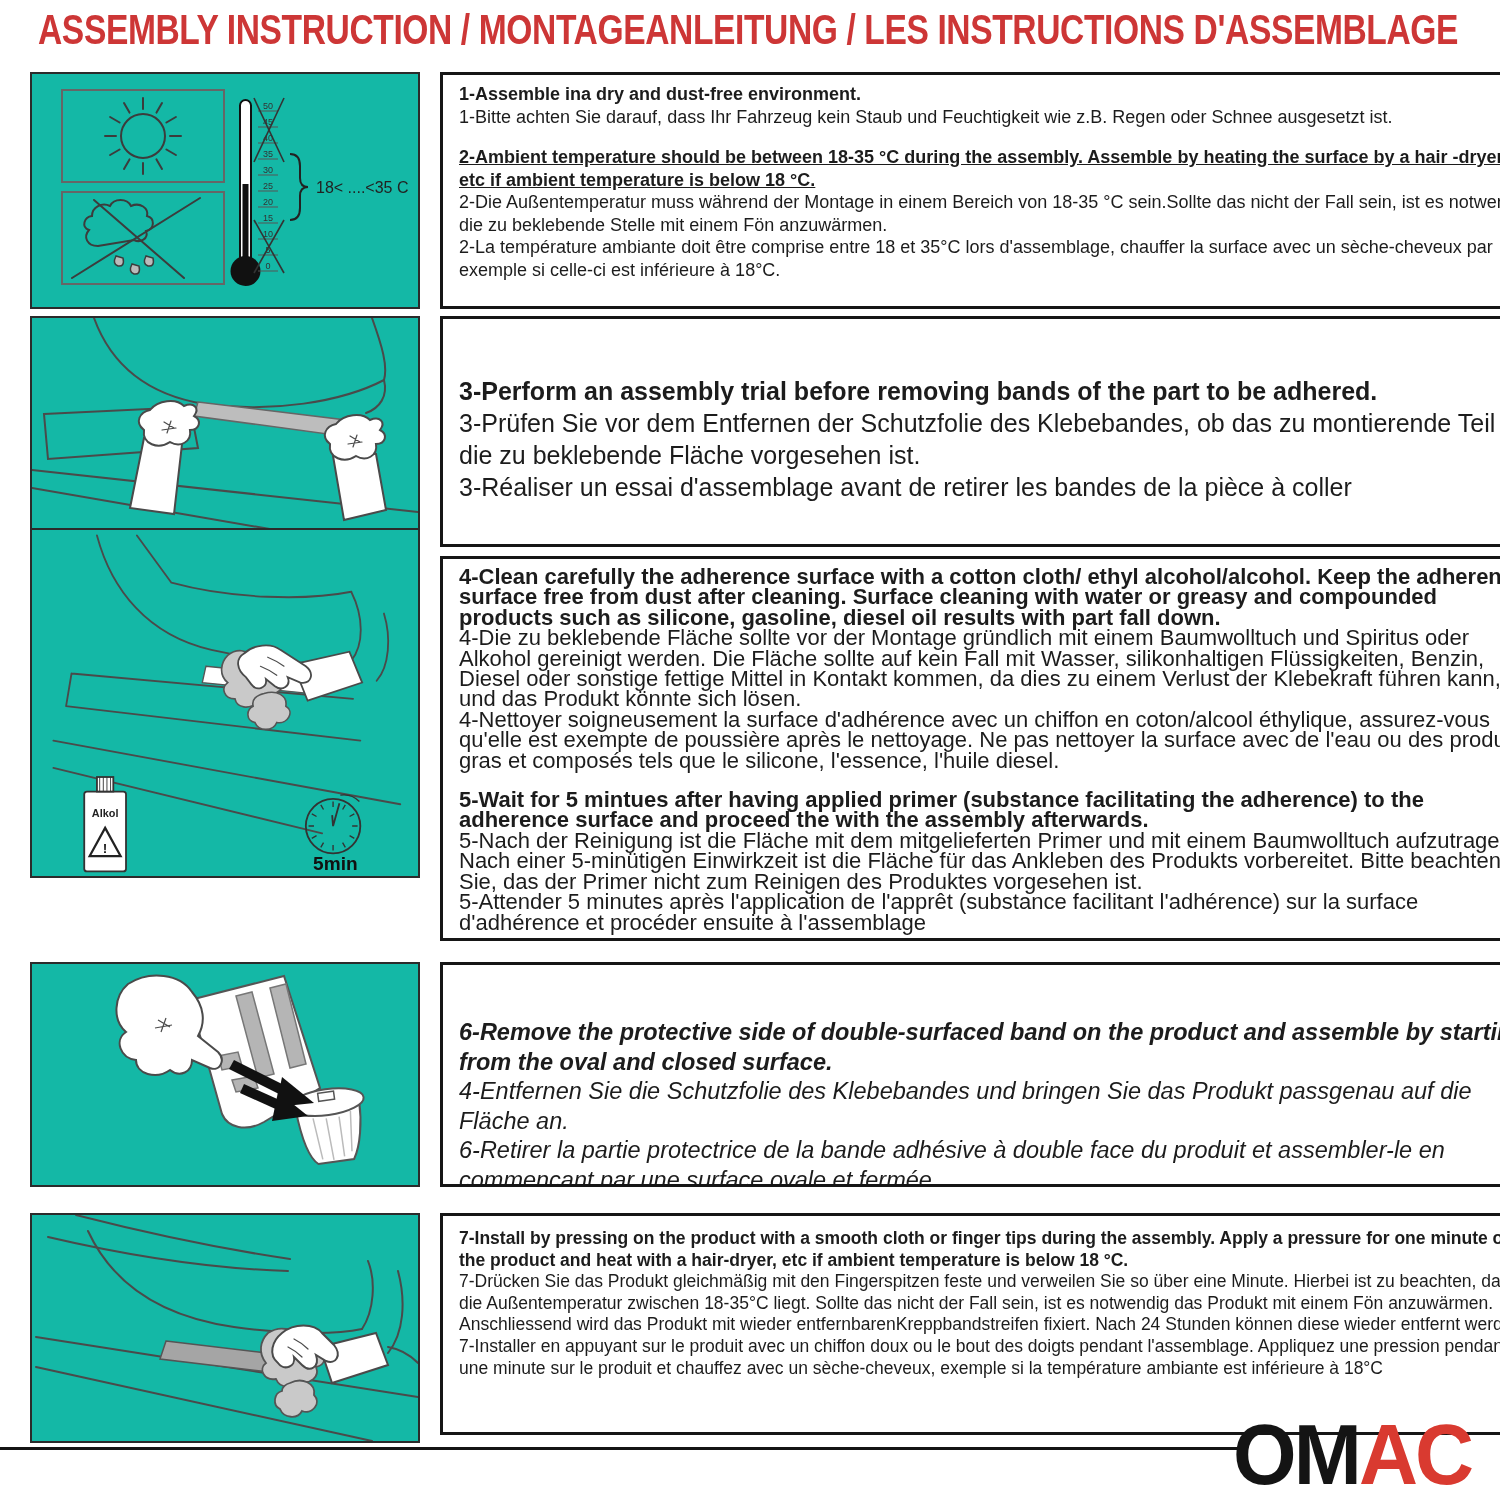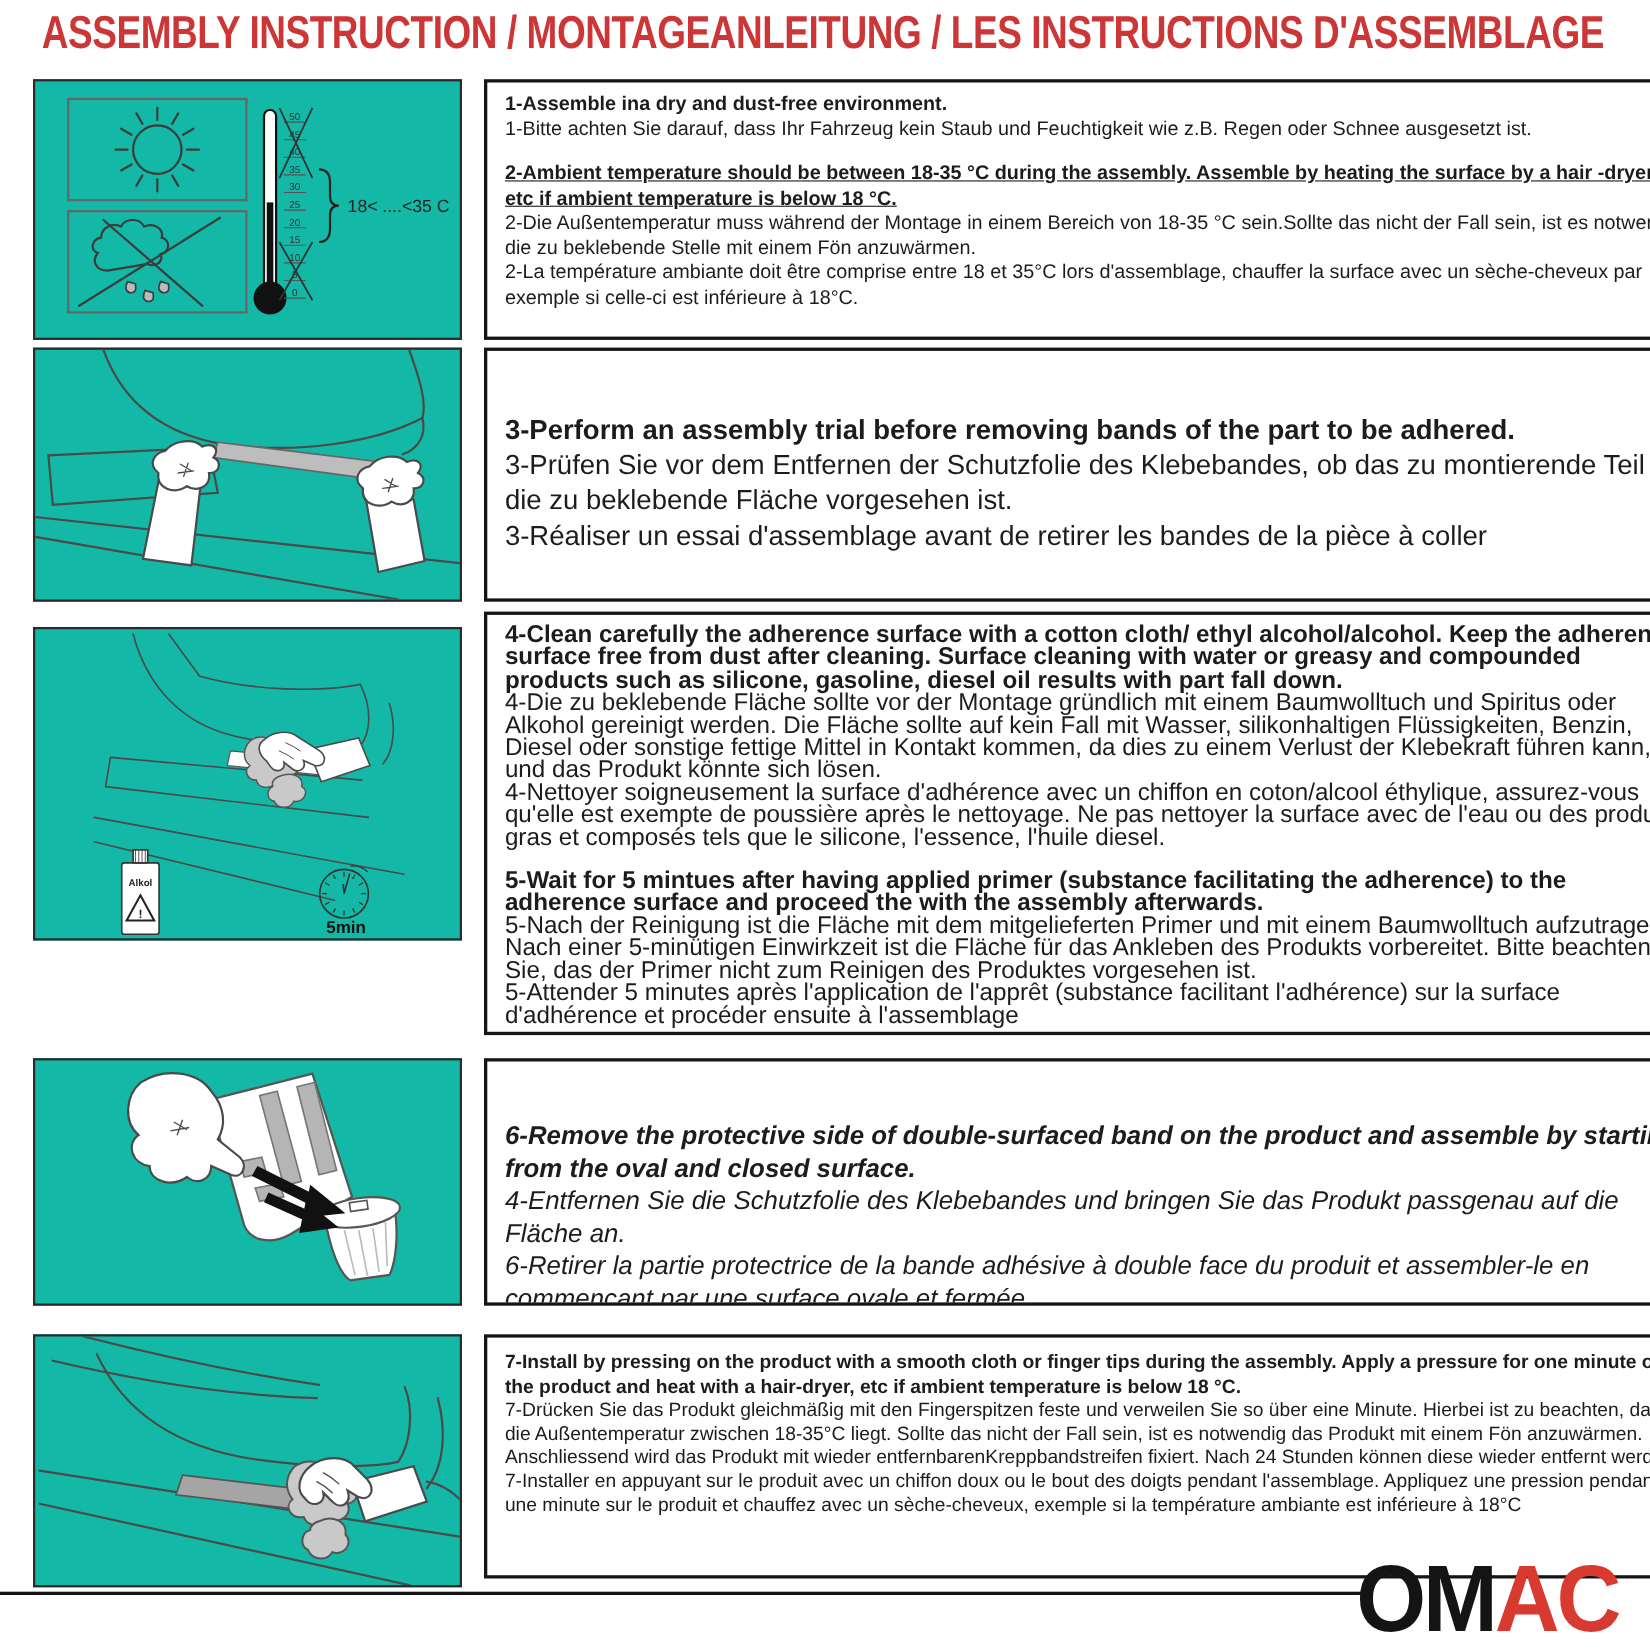--- a/index.html
+++ b/index.html
@@ -134,21 +134,21 @@
       <path d="M318,118 l10,6 M325,117 l-4,12 M316,126 l14,-2" fill="none" stroke-width="1.2"></path>
     </g>
   </svg>
 </div>
 <div class="txt t2" style="top:316px;height:231px;">
   <p class="b">3-Perform an assembly trial before removing bands of the part to be adhered.</p>
   <p>3-Prüfen Sie vor dem Entfernen der Schutzfolie des Klebebandes, ob das zu montierende Teil für die zu beklebende Fläche vorgesehen ist.</p>
   <p>3-Réaliser un essai d'assemblage avant de retirer les bandes de la pièce à coller</p>
 </div>
 
-<div class="fig" style="top:570px;height:285px;">
+<div class="fig" style="top:528px;height:350px;">
   <svg viewBox="0 0 386 381">
     <g stroke="#4a4a4a" stroke-width="2" fill="none" stroke-linecap="round">
       <path d="M52,6 C68,66 108,116 178,132 C240,146 300,150 332,144"></path>
       <path d="M96,6 L134,58 C200,76 282,78 332,68"></path>
       <path d="M332,68 C346,96 346,126 332,144"></path>
       <path d="M368,92 C376,118 374,150 360,166"></path>
       <path d="M24,158 L334,186 M18,194 L342,232 M24,158 L18,194"></path>
       <path d="M4,232 L386,302"></path>
       <path d="M4,262 L300,334"></path>
     </g>

